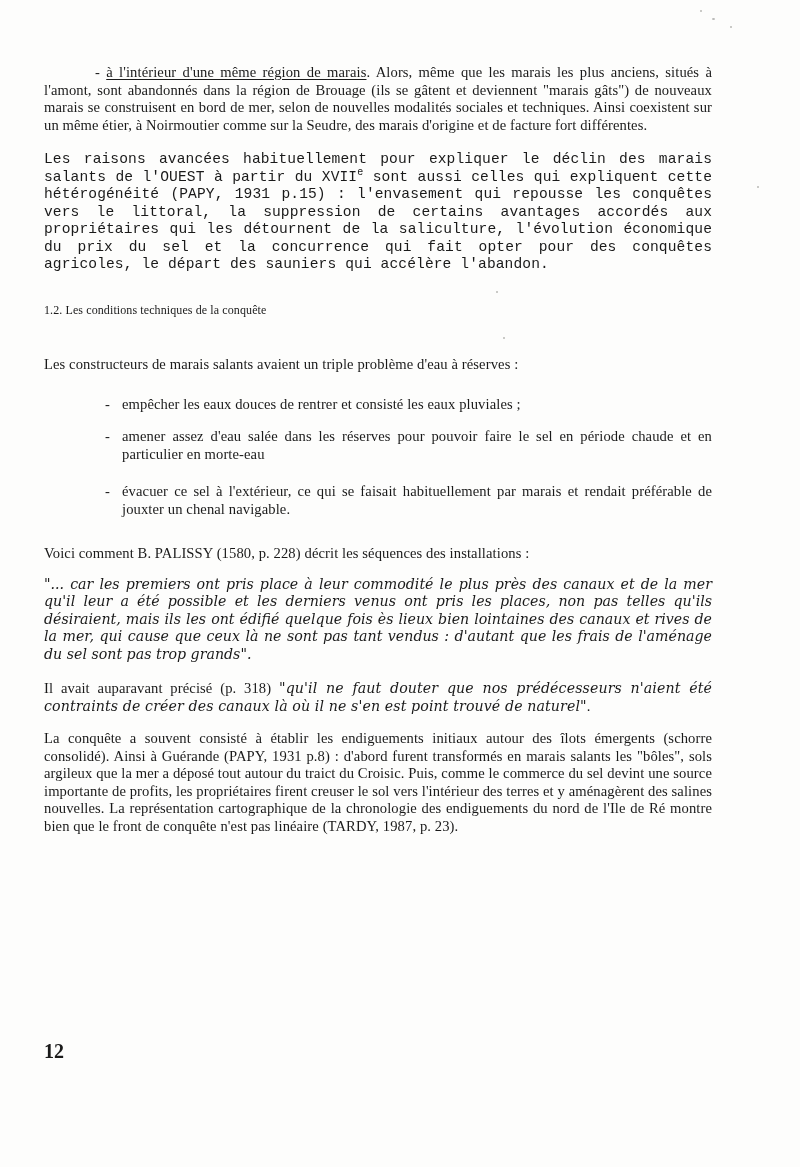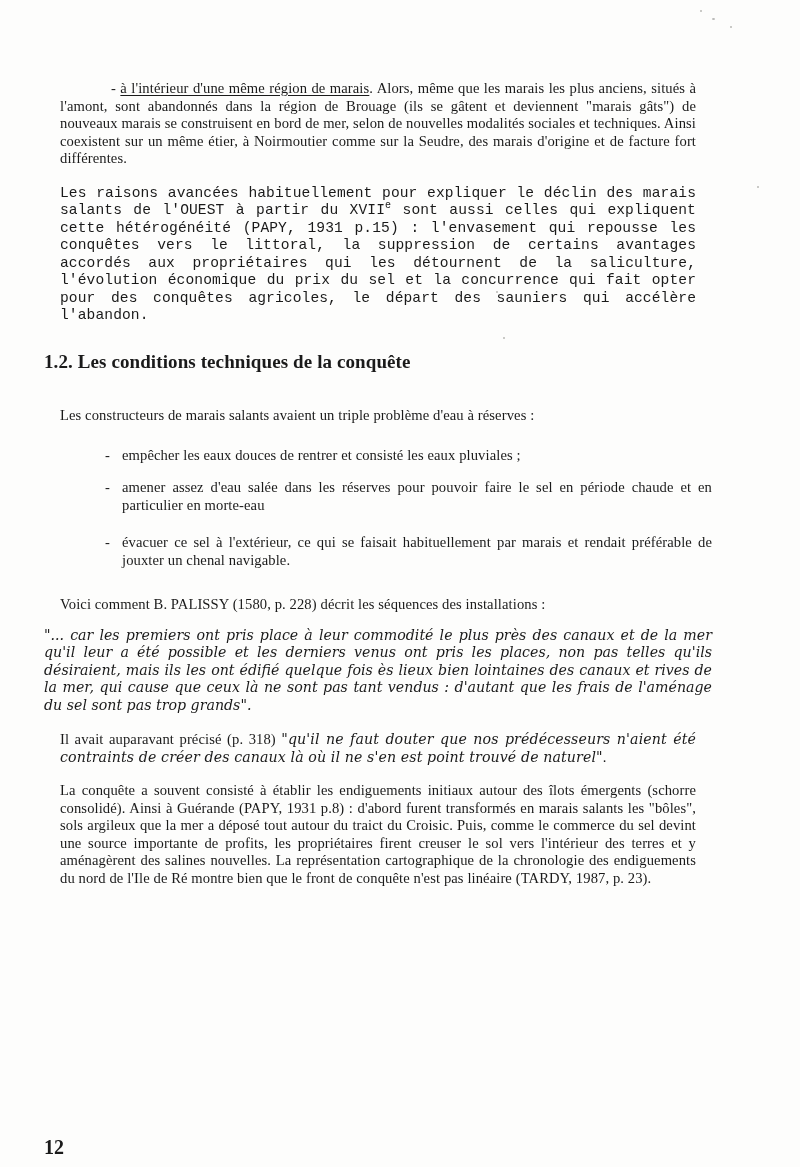--- a/index.html
+++ b/index.html
@@ -13,29 +13,29 @@
   }
   .page {
     position: relative;
     padding: 64px 88px 0 44px;
   }
   .para {
     font-size: 14.6px;
     line-height: 17.5px;
     text-align: justify;
     letter-spacing: 0.1px;
-    margin: 16px;
+    margin: 0;
   }
   .para-indent { text-indent: 51px; }
   .underlined { text-decoration: underline; text-underline-offset: 2px; }
   .mb-para1 { margin-bottom: 17px; }
   .mb-para2 { margin-bottom: 28px; font-family: Liberation Mono, monospace; }
   .heading {
-    font-size: 19px;
-    font-weight: 700;
+    font-size: 12px;
+    font-weight: 400;
     line-height: 17.5px;
     margin: 0 0 37px 0;
     letter-spacing: 0.1px;
   }
   .mb-intro { margin-bottom: 22px; }
   .bullet {
     position: relative;
     padding-left: 78px;
     font-size: 14.6px;
     line-height: 17.5px;
@@ -54,21 +54,21 @@
     line-height: 17.5px;
     text-align: justify;
     margin: 0;
   }
   .mb-quote { margin-bottom: 17px; }
   .mb-precis { margin-bottom: 15px; }
   .precis-italic { font-family: "DejaVu Serif", serif; font-style: italic; font-size: 14.2px; }
   sup.ordinal { font-size: 10px; line-height: 0; vertical-align: 6px; }
   .page-number {
     position: absolute;
-    left: 44px; top: 1136px;
+    left: 44px; top: 1040px;
     font-size: 20px;
     font-weight: 700;
   }
   .speck {
     position: absolute;
     background: #b9b9b6;
     border-radius: 50%;
     width: 2px; height: 2px;
   }
 </style>

